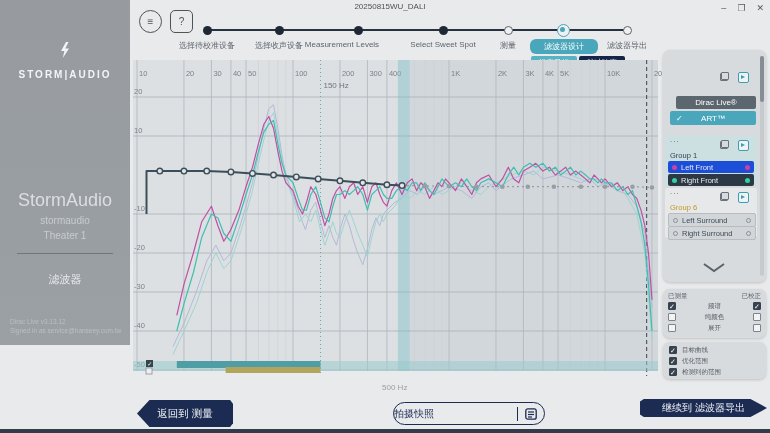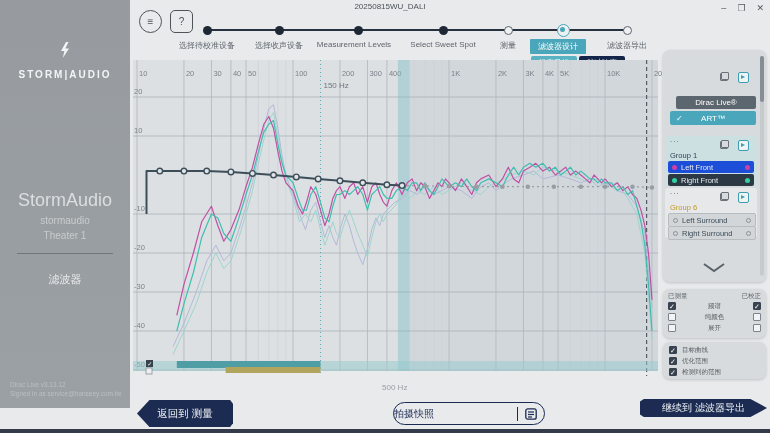--- a/index.html
+++ b/index.html
@@ -1,20 +1,20 @@
 <!DOCTYPE html>
 <html><head>
 <meta charset="utf-8">
 <style>
   html,body{margin:0;padding:0;background:#555;}
   #app{position:relative;width:770px;height:433px;overflow:hidden;
        font-family:"Liberation Sans","DejaVu Sans",sans-serif;
        background:#e8eaec;user-select:none;}
   
-  #sidebar{position:absolute;left:0;top:0;width:130px;height:408px;
+  #sidebar{position:absolute;left:0;top:0;width:130px;height:345px;
            background:linear-gradient(#979b9f,#9aa0a4);color:#eceeef;z-index:5;}
   #brand{position:absolute;top:42px;left:0;width:130px;text-align:center;}
   #brand .bolt{display:block;margin:0 auto 6px;}
   #brand .logotext{font-size:10px;letter-spacing:2px;color:#f3f4f5;font-weight:bold;}
   #product{position:absolute;top:190px;left:0;width:130px;text-align:center;}
   #product .big{font-size:18px;color:#dcdee0;font-weight:400;}
   #product .small{font-size:10px;color:#c9ccce;margin-top:4px;}
   #sb-divider{position:absolute;top:253px;left:17px;width:96px;height:1px;background:#71767a;}
   #sb-page{position:absolute;top:272px;left:0;width:130px;text-align:center;font-size:11px;color:#e9eaeb;}
   #sb-footer{position:absolute;bottom:9px;left:10px;font-size:6.5px;color:#bcbfc2;line-height:1.5;}
@@ -27,22 +27,22 @@
              color:#4e5458;font-size:10px;display:flex;align-items:center;justify-content:center;background:transparent;}
   #help-btn{border-radius:5px;}
   
   #stepper-line{position:absolute;height:2px;background:#273140;}
   .step-dot{position:absolute;border-radius:50%;box-sizing:border-box;}
   .step-dot.done{width:9px;height:9px;background:#1e2835;}
   .step-dot.todo{width:9px;height:9px;background:#eef0f1;border:1.4px solid #5d656d;}
   .step-dot.current{width:13px;height:13px;background:#eef0f1;border:1.6px solid #4aa6ba;}
   .step-dot.current::after{content:"";position:absolute;left:2.6px;top:2.6px;width:5px;height:5px;border-radius:50%;background:#4aa6ba;}
   .step-label{position:absolute;width:130px;text-align:center;font-size:8px;color:#5e656c;}
-  .step-chip{position:absolute;font-size:8px;color:#fff;background:#4aa6ba;border-radius:1px;
-             padding:2px 0;text-align:center;}
+  .step-chip{position:absolute;font-size:8px;color:#fff;background:#4aa6ba;border-radius:6px;
+             padding:2px 6px;text-align:center;}
   .sub-chip{position:absolute;font-size:7.5px;color:#fff;border-radius:2px;padding:2px 4px;text-align:center;}
   
   #chart-wrap{position:absolute;left:130px;top:60px;width:532px;height:340px;}
   
   .card{position:absolute;background:#d8dbdd;border-radius:7px;box-shadow:0 1px 3px rgba(0,0,0,.18);}
   #channel-card{left:663px;top:50px;width:103px;height:232px;}
   #scrollbar{position:absolute;right:2px;top:6px;width:4px;height:220px;background:#c7cacd;border-radius:2px;}
   #scroll-thumb{position:absolute;left:0;top:0;width:4px;height:46px;background:#868d94;border-radius:2px;}
   .icon-pair{position:absolute;display:flex;gap:9px;}
   .dup-icon{width:9px;height:9px;position:relative;}
@@ -123,21 +123,21 @@
     <span>?</span>
   </div>
 
   <div id="stepper">
       <div id="stepper-line" style="left: 207px; top: 29px; width: 420px;"></div>
       <div class="step-dot done" style="left: 202.5px; top: 25.5px;"></div>
       <div class="step-label" style="left: 142px; top: 40px;">选择待校准设备</div>
       <div class="step-dot done" style="left: 274.5px; top: 25.5px;"></div>
       <div class="step-label" style="left: 214px; top: 40px;">选择收声设备</div>
       <div class="step-dot done" style="left: 353.5px; top: 25.5px;"></div>
-      <div class="step-label" style="left: 289px; top: 40px;">Measurement Levels</div>
+      <div class="step-label" style="left: 277px; top: 40px;">Measurement Levels</div>
       <div class="step-dot done" style="left: 438.5px; top: 25.5px;"></div>
       <div class="step-label" style="left: 378px; top: 40px;">Select Sweet Spot</div>
       <div class="step-dot todo" style="left: 503.5px; top: 25.5px;"></div>
       <div class="step-label" style="left: 443px; top: 40px;">测量</div>
       <div class="step-dot current" style="left: 556.5px; top: 23.5px;"></div>
       <div class="step-chip" style="left: 530px; top: 39px; width: 56px;">滤波器设计</div>
       <div class="step-dot todo" style="left: 622.5px; top: 25.5px;"></div>
       <div class="step-label" style="left: 562px; top: 40px;">滤波器导出</div>
       <div class="sub-chip" style="left: 531px; top: 56px; width: 38px; background: rgb(88, 178, 193);">设定目标</div>
       <div class="sub-chip" style="left: 579px; top: 56px; width: 38px; background: rgb(21, 37, 74);">脉冲响应</div>

